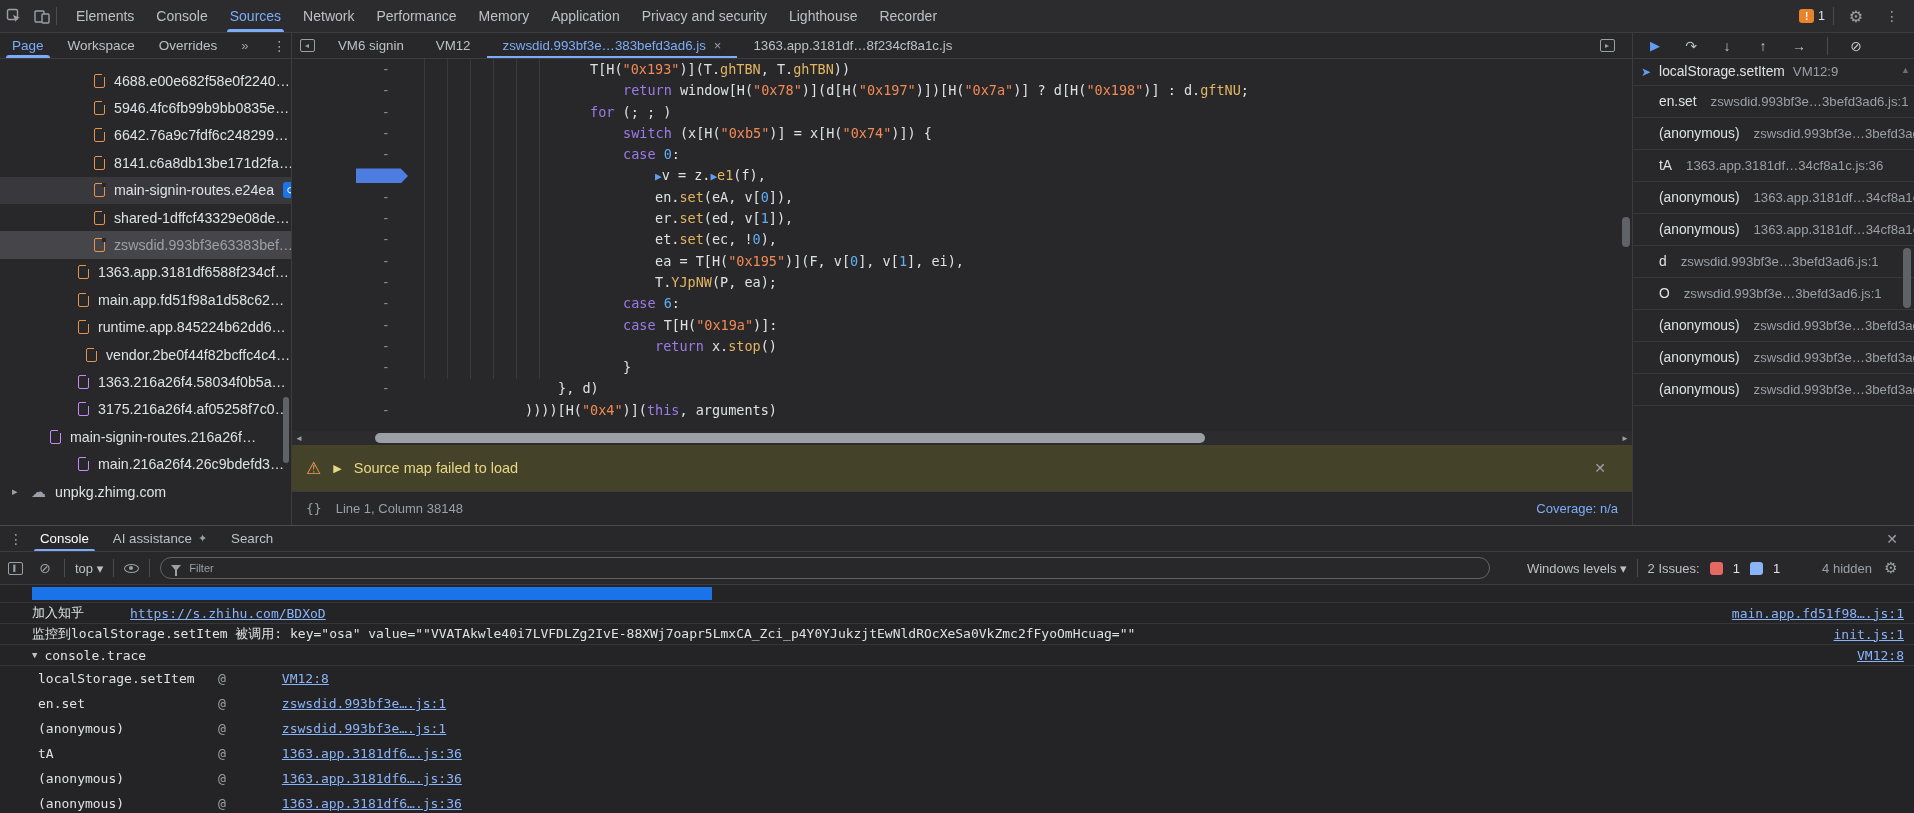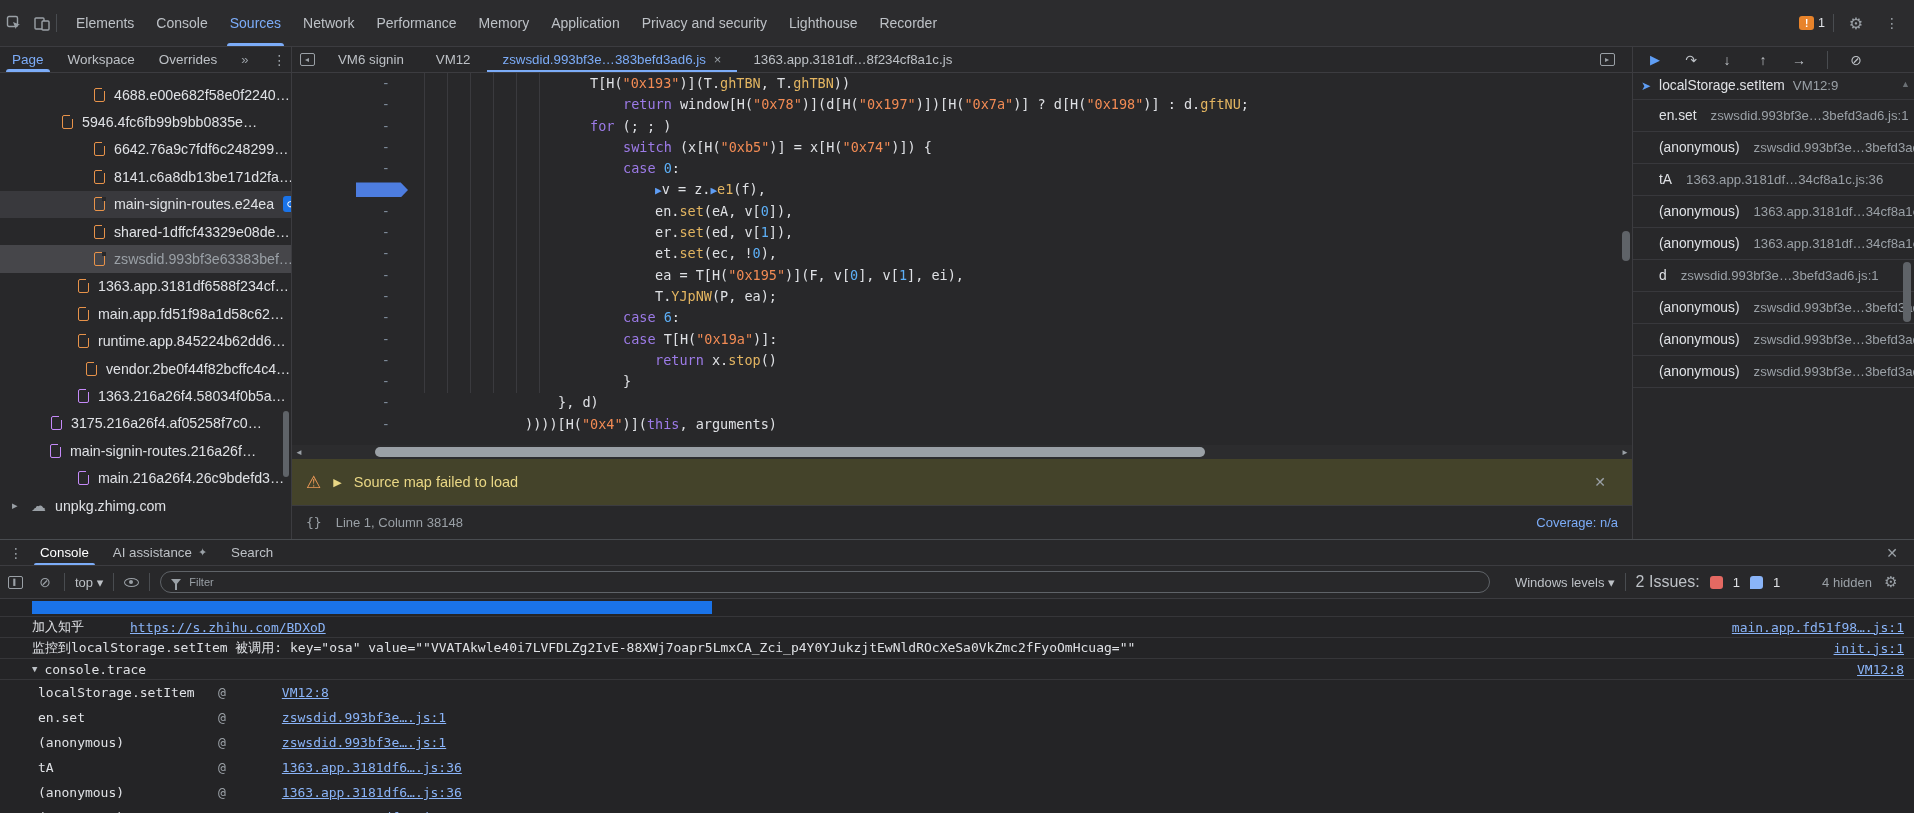--- a/index.html
+++ b/index.html
@@ -7,21 +7,21 @@
     --txt:#dfe1e5; --dim:#9aa0a6; --mid:#bdc1c6; --blue:#7cacf8; --link:#8ab4f8;
     --sel-blue:#1a73e8; --orange:#e8934a; --purple-file:#c58af9;
     --kw:#9d7be8; --str:#f28b54; --num:#5db0f8; --fn:#e3b561; --mk:#5f9ef5;
   }
   *{margin:0;padding:0;box-sizing:border-box;font-family:"Liberation Sans","DejaVu Sans",sans-serif;}
   body{background:#000;}
   #root{width:1914px;height:813px;background:var(--bg);color:var(--txt);overflow:hidden;display:flex;flex-direction:column;position:relative;}
   .mono,.mono *{font-family:"DejaVu Sans Mono",monospace;}
   .vdiv{width:1px;height:18px;background:var(--bd2);flex:none;}
   
-  .topbar{height:47px;background:var(--bg2);border-bottom:1px solid var(--bd);display:flex;align-items:center;flex:none;}
+  .topbar{height:33px;background:var(--bg2);border-bottom:1px solid var(--bd);display:flex;align-items:center;flex:none;}
   .topbar .icobtn{width:28px;height:26px;display:flex;align-items:center;justify-content:center;color:var(--dim);font-size:14px;flex:none;cursor:pointer;}
   .top-tabs{display:flex;align-items:center;height:100%;margin-left:8px;}
   .ttab{height:100%;display:flex;align-items:center;padding:0 11px;font-size:14px;color:var(--mid);position:relative;cursor:pointer;white-space:nowrap;}
   .ttab.sel{color:var(--blue);}
   .ttab.sel::after{content:"";position:absolute;left:8px;right:8px;bottom:0;height:3px;border-radius:3px 3px 0 0;background:var(--blue);}
   .top-right{margin-left:auto;display:flex;align-items:center;gap:8px;padding-right:8px;}
   .issue-badge{display:flex;align-items:center;gap:4px;font-size:12.5px;color:var(--txt);}
   .issue-badge .ib{width:15px;height:14px;background:#e8832a;border-radius:3px;color:#fff;font-size:10px;font-weight:bold;display:flex;align-items:center;justify-content:center;}
   
   .main{height:492px;display:flex;flex:none;}
@@ -102,21 +102,21 @@
   .eye{width:15px;height:9px;border:1.5px solid var(--dim);border-radius:50%;position:relative;flex:none;cursor:pointer;}
   .eye::after{content:"";position:absolute;left:4px;top:1.5px;width:4px;height:4px;border-radius:50%;background:var(--dim);}
   .topsel{font-size:13px;color:var(--mid);cursor:pointer;white-space:nowrap;}
   .filterbox{flex:1;height:22px;border:1px solid #5f6368;border-radius:11px;display:flex;align-items:center;padding:0 10px;gap:8px;max-width:1330px;}
   .funnel{width:0;height:0;border-left:5px solid transparent;border-right:5px solid transparent;border-top:6px solid var(--dim);position:relative;flex:none;}
   .funnel::after{content:"";position:absolute;left:-1px;top:-2px;width:2px;height:7px;background:var(--dim);}
   .filter-input{background:transparent;border:none;outline:none;color:var(--txt);font-size:11px;width:90%;}
   .filter-input::placeholder{color:var(--dim);}
   .ct-right{margin-left:auto;display:flex;align-items:center;gap:10px;padding-right:6px;flex:none;}
   .lvl{font-size:13px;color:var(--mid);white-space:nowrap;cursor:pointer;}
-  .iss-label{font-size:16px;color:var(--mid);white-space:nowrap;}
+  .iss-label{font-size:13px;color:var(--mid);white-space:nowrap;}
   .iss-badge{width:13px;height:13px;border-radius:3px;display:inline-block;}
   .iss-badge.red{background:#e46962;}
   .iss-badge.blu{background:#8ab4f8;border-radius:3px 3px 3px 0;}
   .iss-num{font-size:13px;color:var(--txt);}
   .hiddenl{font-size:13px;color:var(--dim);white-space:nowrap;cursor:pointer;margin-left:32px;}
   .con-msgs{flex:1;overflow:hidden;background:var(--bg3);position:relative;}
   .selbar-row{height:18px;border-bottom:1px solid #363639;display:flex;align-items:center;}
   .selbar{margin-left:32px;width:680px;height:13px;background:var(--sel-blue);}
   .crow{min-height:21px;border-bottom:1px solid #363639;display:flex;align-items:center;padding:0 10px 0 32px;font-size:13px;color:var(--txt);white-space:nowrap;}
   .crow .src{margin-left:auto;color:var(--link);text-decoration:underline;cursor:pointer;padding-left:20px;}
@@ -180,21 +180,21 @@
           <div class="stab">Workspace</div>
           <div class="stab">Overrides</div>
           <span class="stab-more">»</span>
           <span class="stab-kebab">⋮</span>
         </div>
       <div class="file-tree" id="file-tree">
           <div class="frow" style="padding-left: 94px;">
             <span class="fi"></span>
             <span>4688.e00e682f58e0f2240…</span>
           </div>
-          <div class="frow" style="padding-left: 62px;">
+          <div class="frow" style="padding-left: 94px;">
             <span class="fi"></span>
             <span>5946.4fc6fb99b9bb0835e…</span>
           </div>
           <div class="frow" style="padding-left: 94px;">
             <span class="fi"></span>
             <span>6642.76a9c7fdf6c248299…</span>
           </div>
           <div class="frow" style="padding-left: 94px;">
             <span class="fi"></span>
             <span>8141.c6a8db13be171d2fa…</span>
@@ -225,21 +225,21 @@
             <span>runtime.app.845224b62dd6…</span>
           </div>
           <div class="frow" style="padding-left: 86px;">
             <span class="fi"></span>
             <span>vendor.2be0f44f82bcffc4c4…</span>
           </div>
           <div class="frow" style="padding-left: 78px;">
             <span class="fi css"></span>
             <span>1363.216a26f4.58034f0b5a…</span>
           </div>
-          <div class="frow" style="padding-left: 51px;">
+          <div class="frow" style="padding-left: 78px;">
             <span class="fi css"></span>
             <span>3175.216a26f4.af05258f7c0…</span>
           </div>
           <div class="frow" style="padding-left: 50px;">
             <span class="fi css"></span>
             <span>main-signin-routes.216a26f…</span>
           </div>
           <div class="frow" style="padding-left: 78px;">
             <span class="fi css"></span>
             <span>main.216a26f4.26c9bdefd3…</span>
@@ -334,20 +334,21 @@
             <span class="arrow">➤</span>
             <span class="fname">localStorage.setItem</span>
             <span class="floc">VM12:9</span>
           </div>
           <div class="frame"><span class="fname">en.set</span><span class="floc">zswsdid.993bf3e…3befd3ad6.js:1</span></div>
           <div class="frame"><span class="fname">(anonymous)</span><span class="floc">zswsdid.993bf3e…3befd3ad6.js:1</span></div>
           <div class="frame"><span class="fname">tA</span><span class="floc">1363.app.3181df…34cf8a1c.js:36</span></div>
           <div class="frame"><span class="fname">(anonymous)</span><span class="floc">1363.app.3181df…34cf8a1c.js:36</span></div>
           <div class="frame"><span class="fname">(anonymous)</span><span class="floc">1363.app.3181df…34cf8a1c.js:36</span></div>
           <div class="frame"><span class="fname">d</span><span class="floc">zswsdid.993bf3e…3befd3ad6.js:1</span></div>
+          <div class="frame"><span class="fname">O</span><span class="floc">zswsdid.993bf3e…3befd3ad6.js:1</span></div>
           <div class="frame"><span class="fname">(anonymous)</span><span class="floc">zswsdid.993bf3e…3befd3ad6.js:1</span></div>
           <div class="frame"><span class="fname">(anonymous)</span><span class="floc">zswsdid.993bf3e…3befd3ad6.js:1</span></div>
           <div class="frame"><span class="fname">(anonymous)</span><span class="floc">zswsdid.993bf3e…3befd3ad6.js:1</span></div>
         </div>
       <div class="rp-upscroll">▲</div>
       <div class="rp-thumb"></div>
     </div>
   </div>
 
   <div class="drawer">

